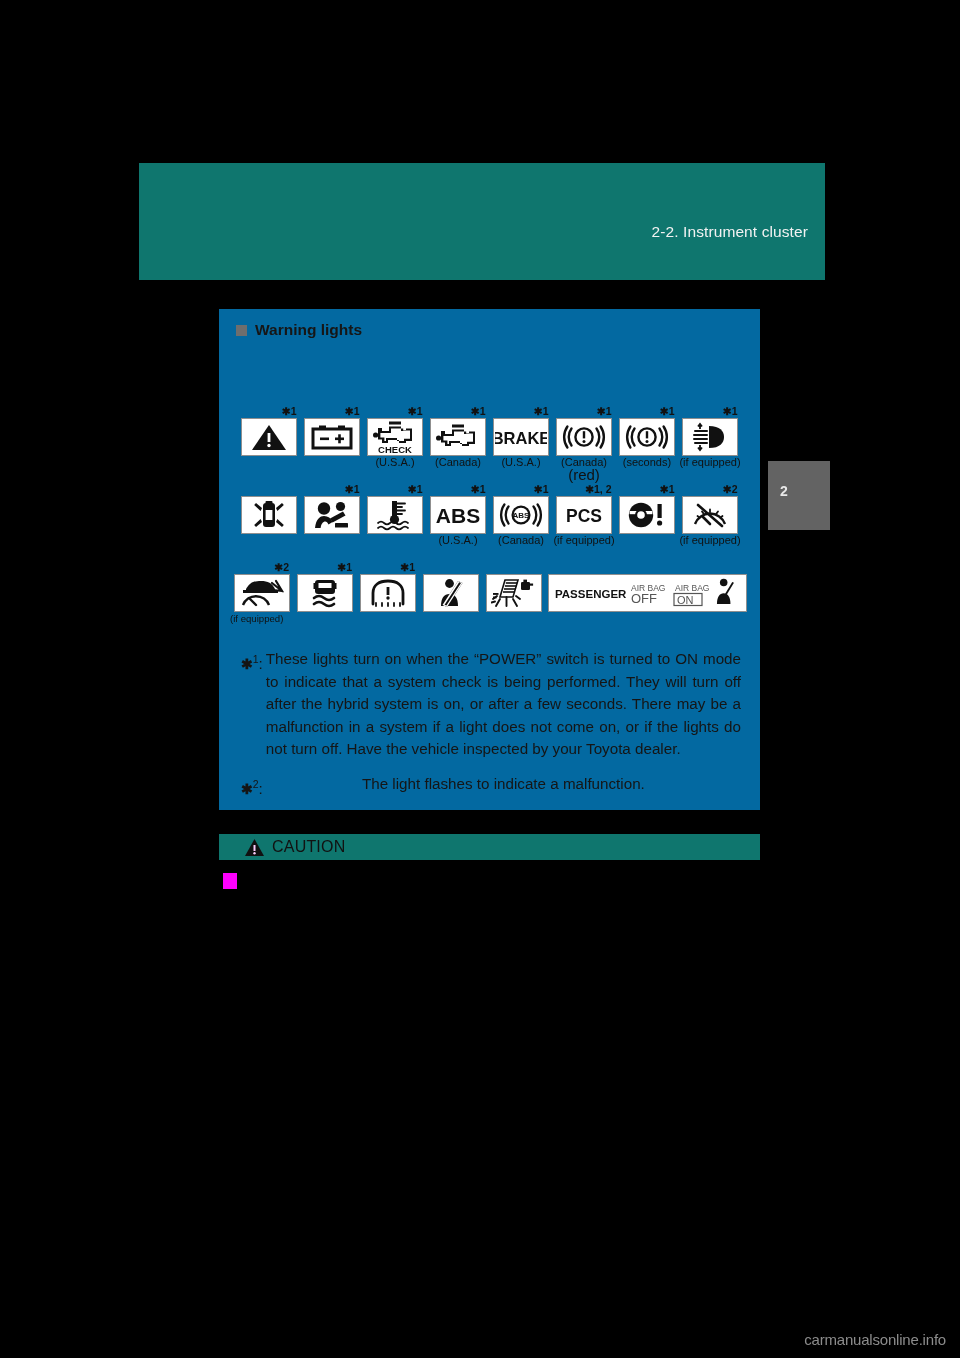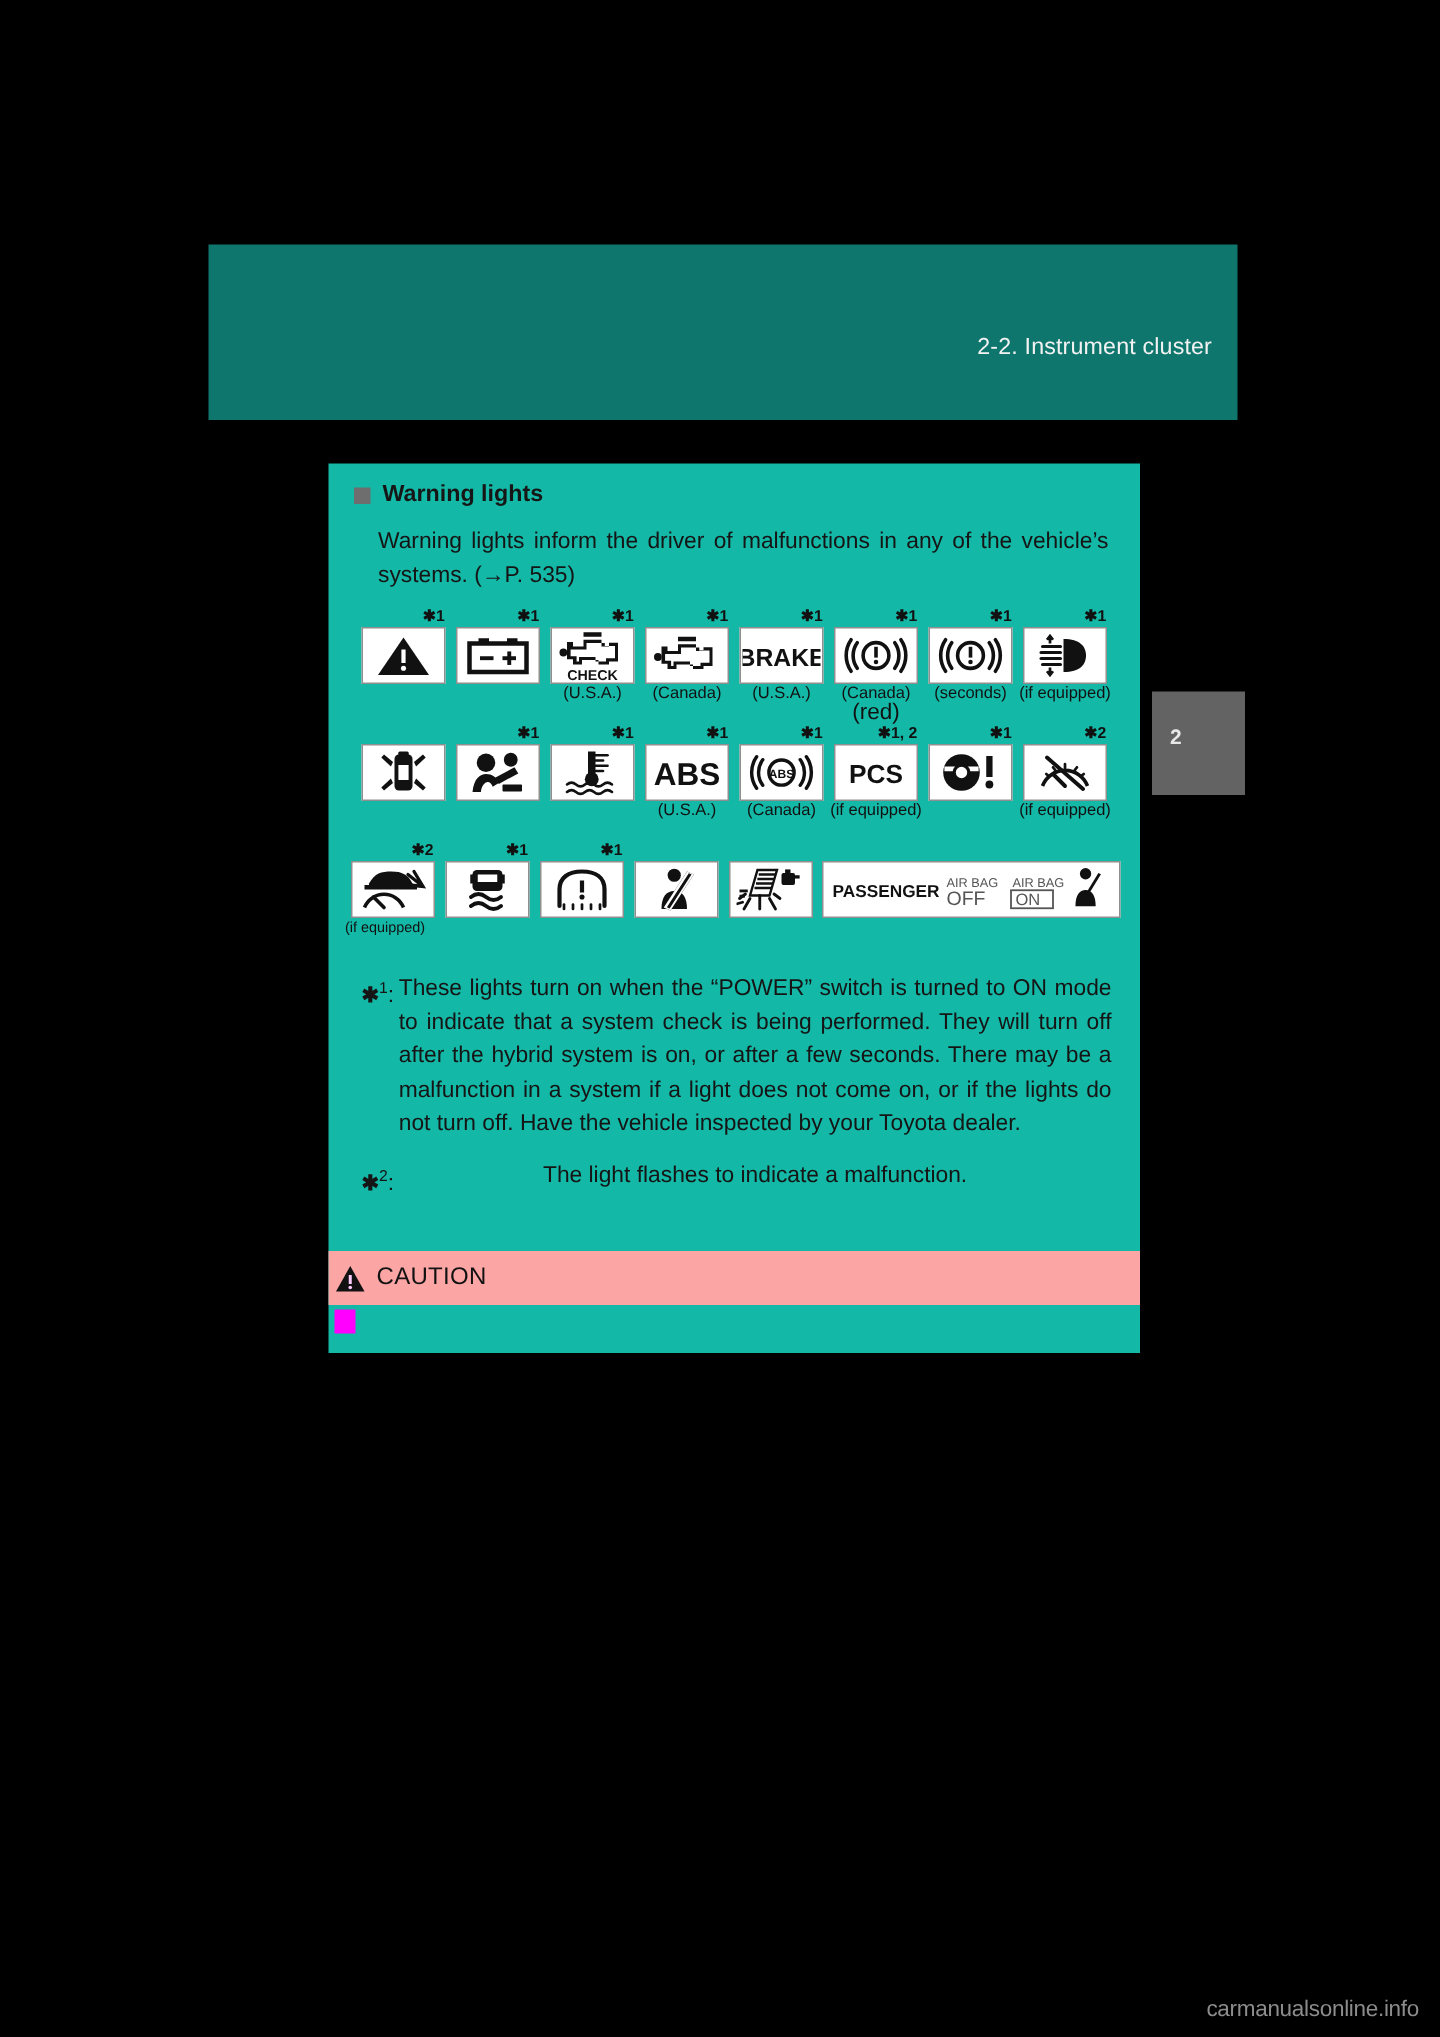--- a/index.html
+++ b/index.html
@@ -51,22 +51,22 @@
     font-size: 14px;
     font-weight: bold;
   }
 
   
   .content-panel {
     position: absolute;
     left: 219px;
     top: 309px;
     width: 541px;
-    height: 593px;
-    background: #14b8a6;
+    height: 501px;
+    background: #0369a1;
   }
 
   .section-head {
     position: absolute;
     left: 17px;
     top: 12px;
     display: flex;
     align-items: center;
     gap: 8px;
   }
@@ -193,26 +193,26 @@
     text-align: justify;
   }
   .fn-text.plain { text-align: center; }
 
   
   .caution-bar {
     position: absolute;
     left: 219px;
     top: 834px;
     width: 541px;
-    height: 36px;
-    background: #fca5a5;
+    height: 26px;
+    background: #0f766e;
     display: flex;
     align-items: center;
     gap: 7px;
-    padding-left: 4px;
+    padding-left: 25px;
     box-sizing: border-box;
   }
   .caution-label {
     font-size: 16px;
     color: #121212;
     letter-spacing: 0.2px;
   }
   .caution-bullet {
     position: absolute;
     left: 223px;
@@ -246,21 +246,20 @@
   <div class="chapter-tab-num">2</div>
 </div>
 
 <div class="content-panel">
 
   <div class="section-head">
     <span class="sq-bullet"></span>
     <span class="section-head-label">Warning lights</span>
   </div>
 
-  <div class="section-body">Warning lights inform the driver of malfunctions in any of the vehicle’s systems. (→P. 535)</div>
 
   <div class="icon-area">
 
     <div class="icon-row">
 
       <div class="icon-cell">
         <div class="star-slot">✱︎1</div>
         <div class="icon-box">
           <svg width="40" height="30" viewBox="0 0 40 30">
             <polygon points="20,3 37,28 3,28" fill="#111"></polygon>

